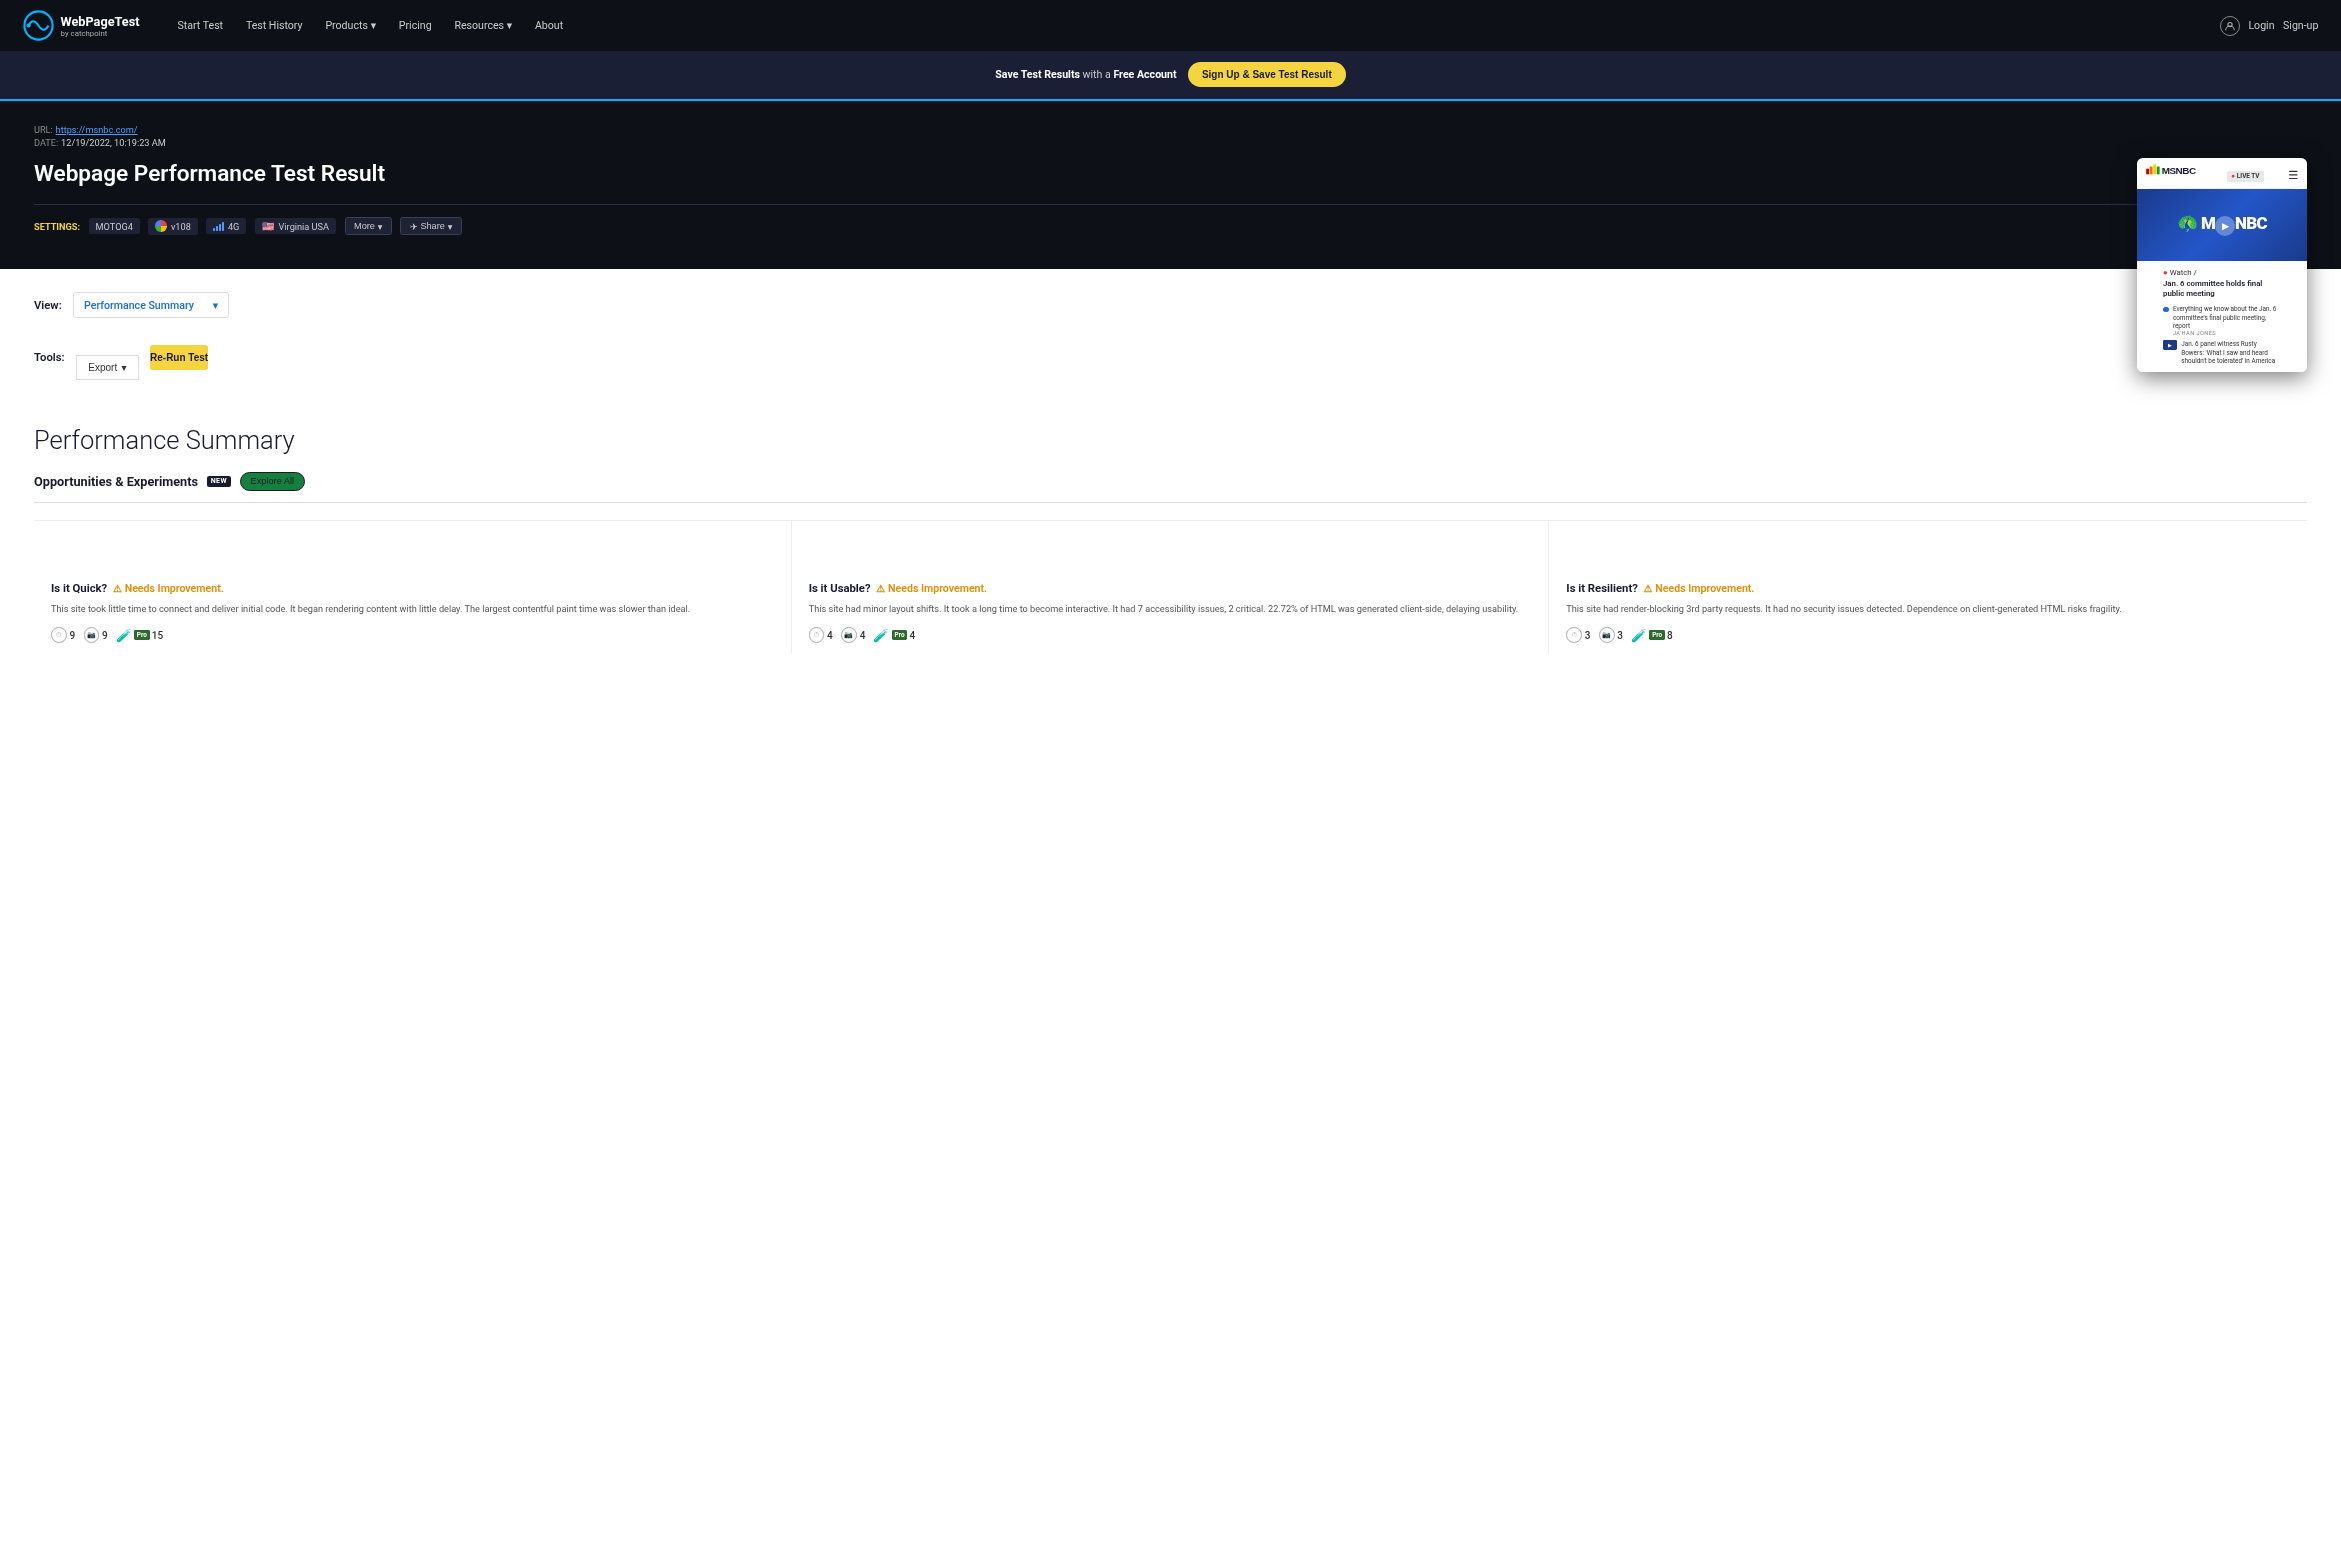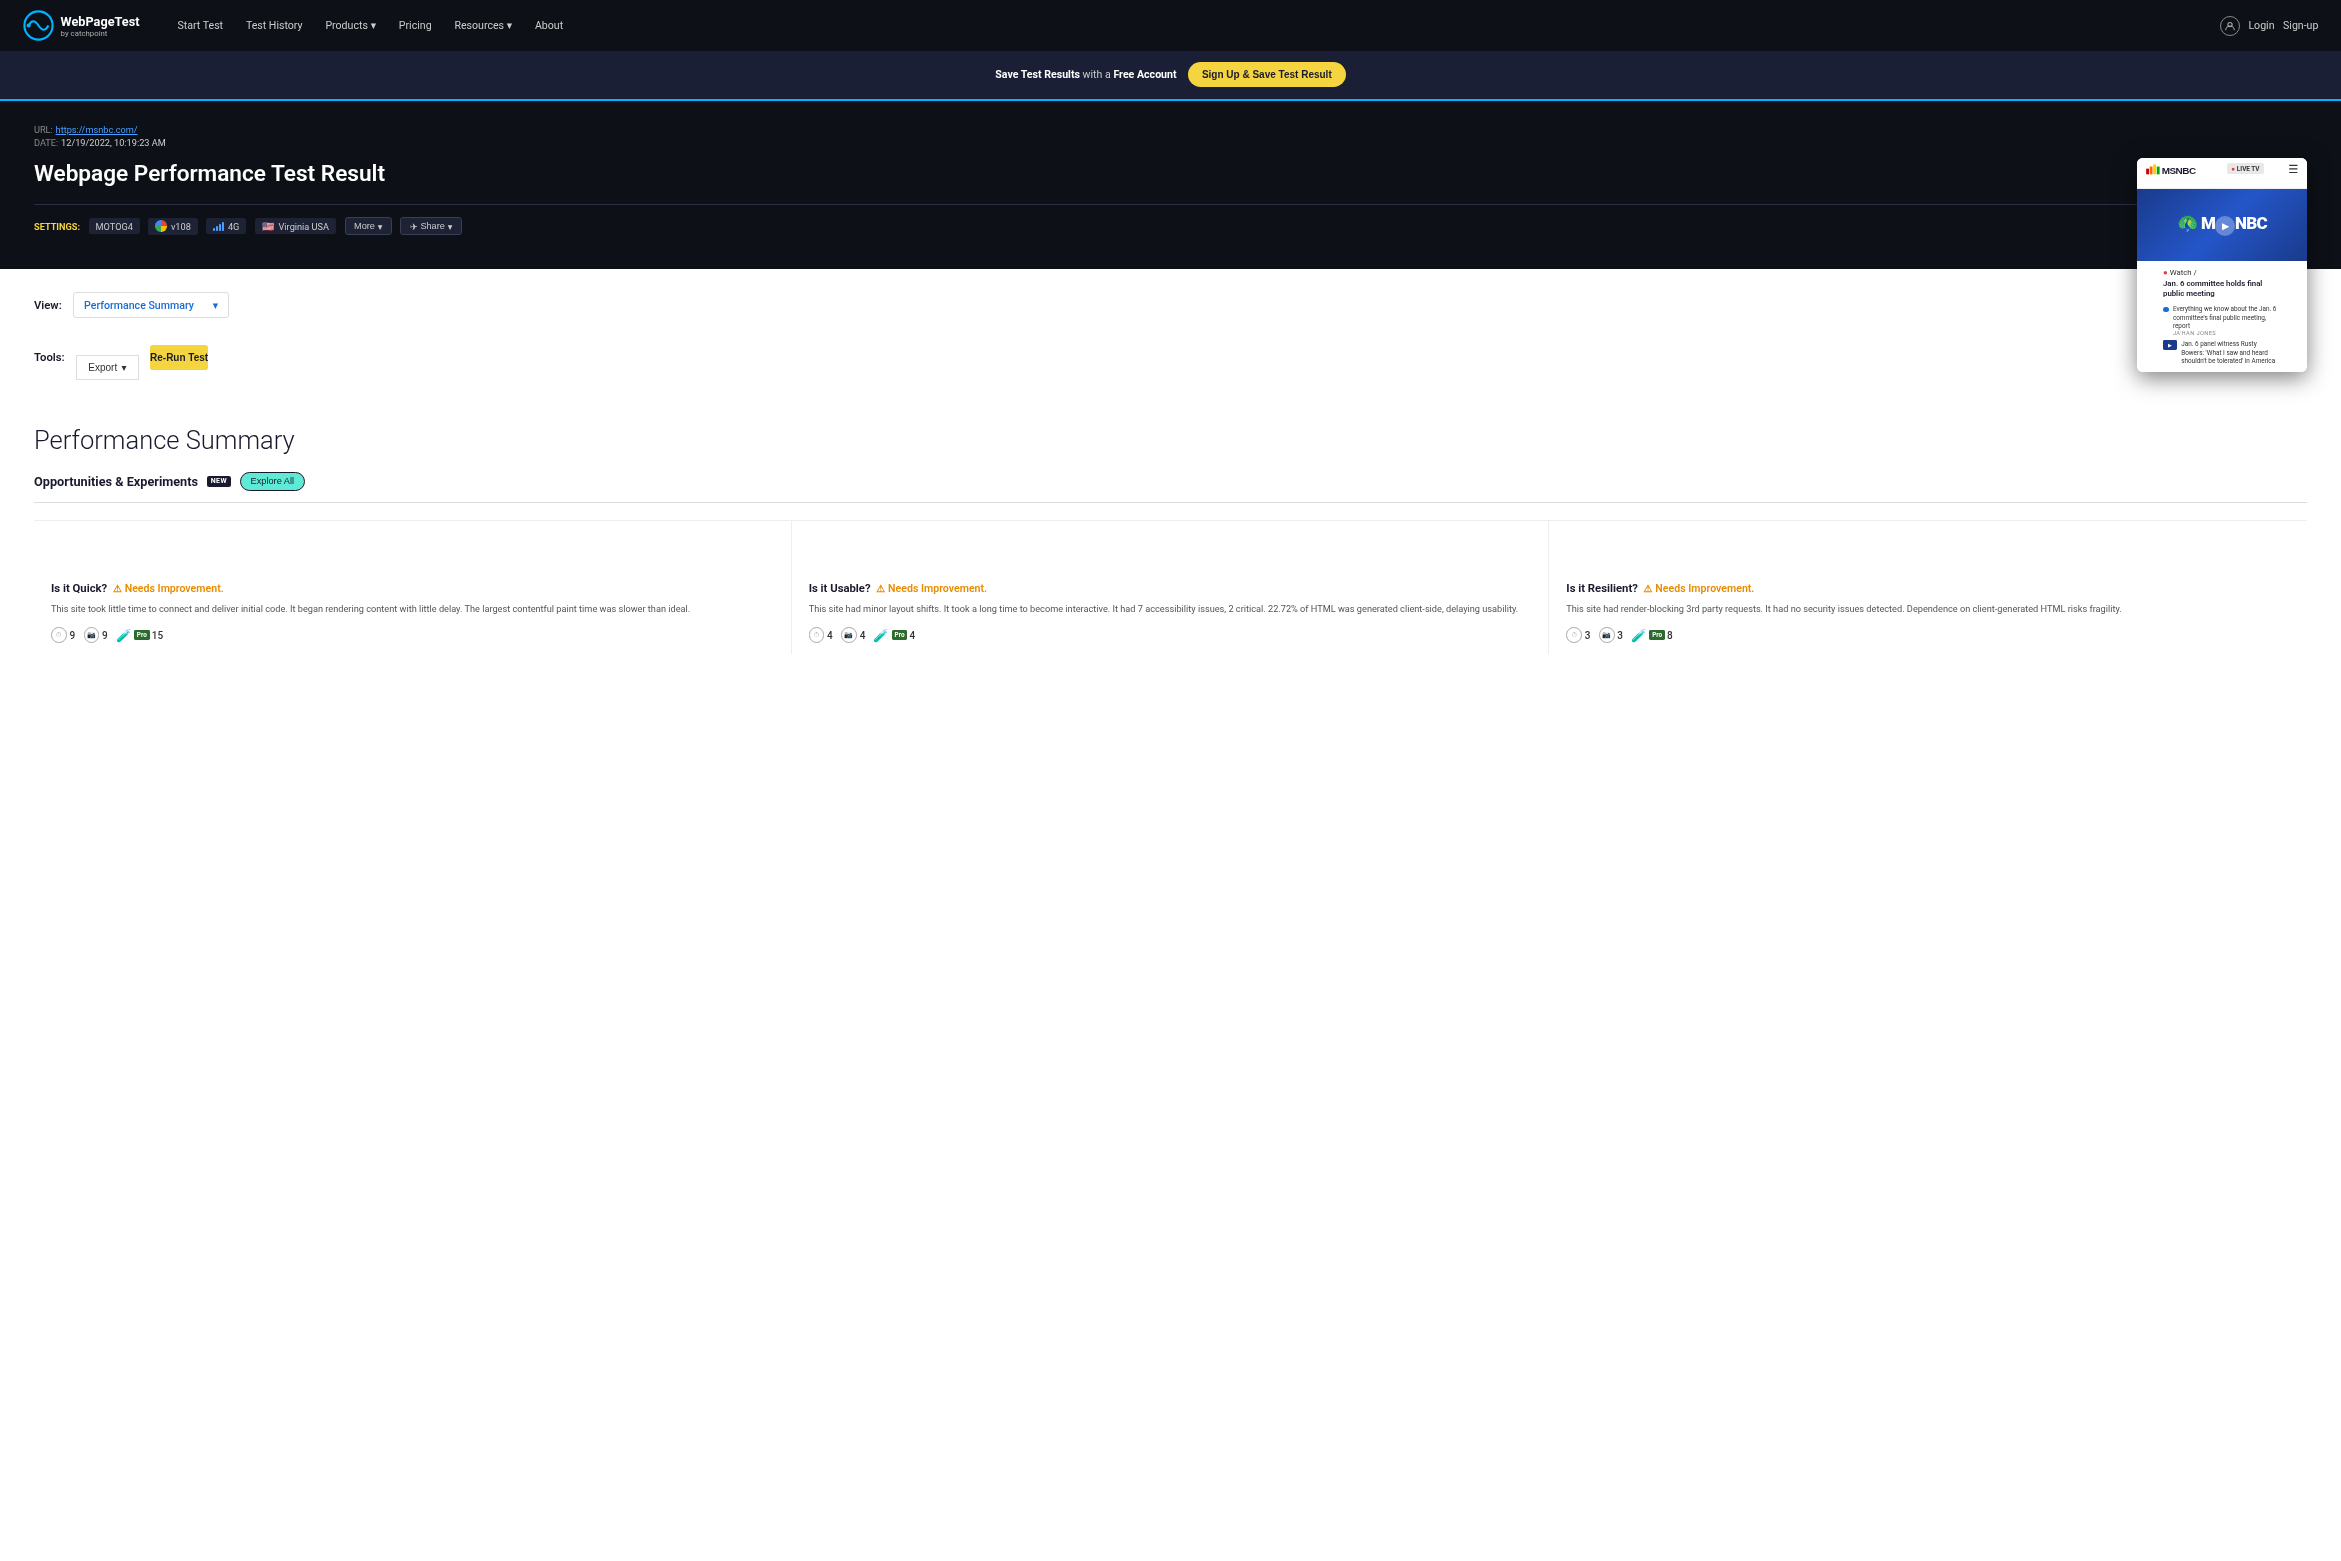--- a/index.html
+++ b/index.html
@@ -145,23 +145,24 @@
       width: 170px;
       background: #fff;
       border-radius: 5.7px;
       overflow: hidden;
       box-shadow: 0 5.7px 22.6px rgba(0,0,0,0.5);
     }
     .preview-header {
       background: #fff;
       padding: 5.7px 8.5px;
       display: flex;
-      align-items: flex-start;
+      align-items: flex-end;
       justify-content: space-between;
       border-bottom: 0.7px solid #eee;
+      border-radius: 15px;
     }
     .msnbc-logo { font-size: 12.7px; font-weight: 900; color: #1a1a2e; letter-spacing: -0.7px; }
     .live-tv-badge {
       background: #e8e8e8;
       color: #333;
       font-size: 6.4px;
       padding: 1.4px 4.2px;
       border-radius: 1.4px;
       font-weight: 700;
     }
@@ -283,21 +284,21 @@
       background: #1a1a2e;
       color: #fff;
       font-size: 7px;
       font-weight: 700;
       padding: 1.4px 4.2px;
       border-radius: 2.1px;
       letter-spacing: 0.4px;
     }
     .explore-btn {
       border: 0.7px solid #1a1a2e;
-      background: #5eead4;
+      background: #15803d;
       color: #1a1a2e;
       padding: 3.5px 10px;
       border-radius: 11.3px;
       font-size: 9.2px;
       cursor: pointer;
     }
     .opps-divider { border: none; border-top: 0.7px solid #ddd; margin-bottom: 17px; }
 
     
     .cards-grid {

